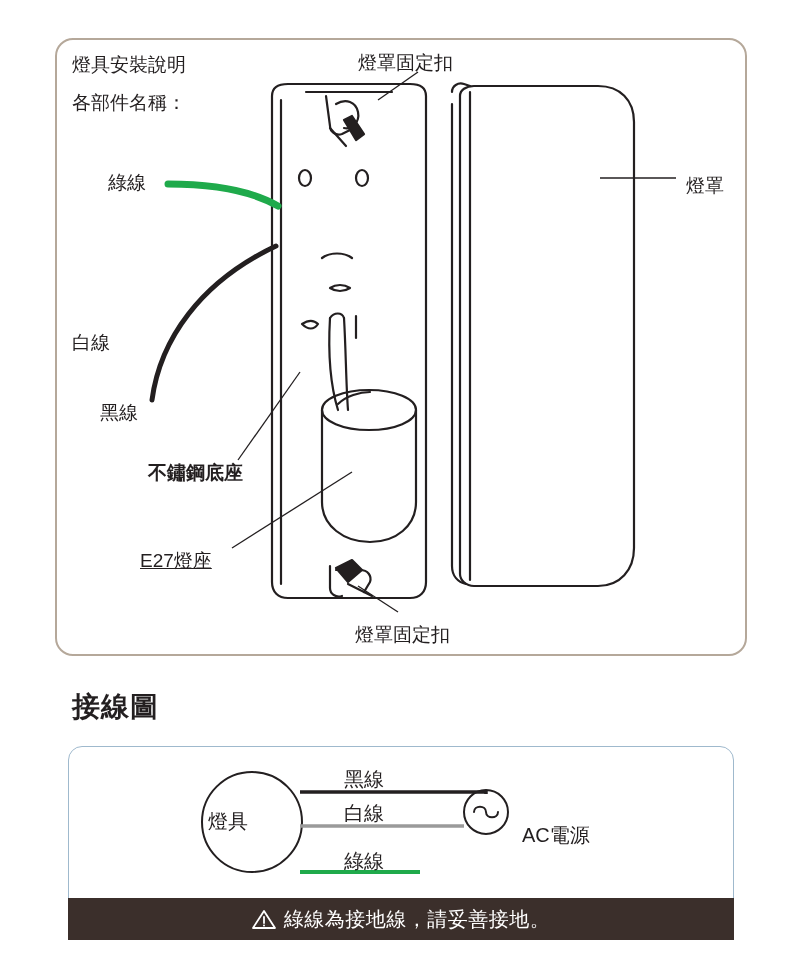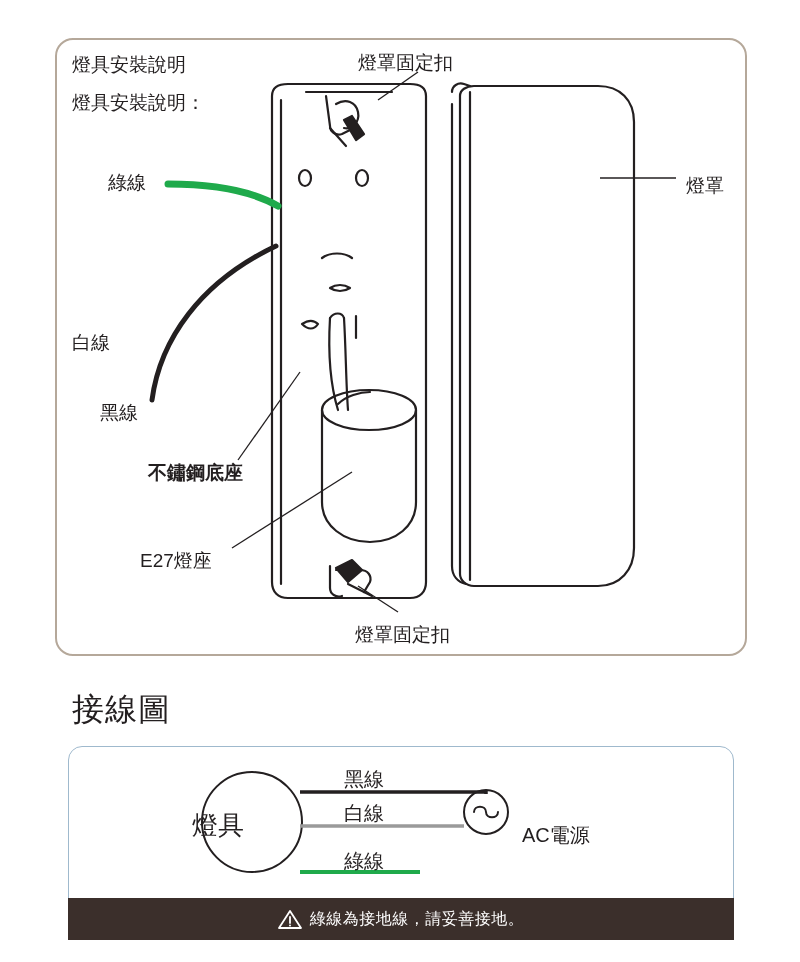--- a/index.html
+++ b/index.html
@@ -35,29 +35,29 @@
   }
 
   .lbl-title1 { left: 72px;  top: 52px; }
   .lbl-title2 { left: 72px;  top: 90px; }
   .lbl-clip-top { left: 358px; top: 50px; }
   .lbl-green { left: 108px; top: 170px; }
   .lbl-shade { left: 686px; top: 173px; }
   .lbl-white { left: 72px;  top: 330px; }
   .lbl-black { left: 100px; top: 400px; }
   .lbl-base  { left: 148px; top: 460px; font-weight: bold; }
-  .lbl-e27   { left: 140px; top: 548px; }
+  .lbl-e27   { left: 140px; top: 548px; text-decoration: underline; }
   .lbl-clip-bottom { left: 355px; top: 622px; }
 
   
   .section-heading {
     position: absolute;
     left: 72px; top: 688px;
-    font-size: 32px;
-    font-weight: normal;
+    font-size: 28px;
+    font-weight: bold;
     letter-spacing: 1px;
     color: #231f20;
   }
 
   
   .panel-wiring {
     position: absolute;
     left: 68px; top: 746px;
     width: 666px; height: 155px;
     border: 1px solid #9fb9cd;
@@ -69,34 +69,34 @@
   .wire-label {
     position: absolute;
     font-size: 20px;
     color: #231f20;
     white-space: nowrap;
   }
   .lbl-w-black { left: 344px; top: 766px; }
   .lbl-w-white { left: 344px; top: 800px; }
   .lbl-w-green { left: 344px; top: 848px; }
   .lbl-ac      { left: 522px; top: 822px; }
-  .lbl-lamp    { left: 192px; top: 808px; font-size: 26px; }
+  .lbl-lamp    { left: 208px; top: 808px; font-size: 20px; }
 
   
   .warning-bar {
     position: absolute;
     left: 68px; top: 898px;
     width: 666px; height: 42px;
     background: #3b2f2b;
     color: #ffffff;
     display: flex;
     align-items: center;
     justify-content: center;
     gap: 8px;
-    font-size: 16px;
+    font-size: 20px;
   }
   .warning-bar .warn-text { letter-spacing: 0.5px; }
 
   svg { display: block; }
   .svg-layer {
     position: absolute;
     left: 0; top: 0;
     width: 800px; height: 962px;
     pointer-events: none;
   }
@@ -157,21 +157,21 @@
     <g stroke="#231f20" stroke-width="1.3" fill="none">
       <path d="M418 72 L378 100"></path>
       <path d="M600 178 L676 178"></path>
       <path d="M238 460 L300 372"></path>
       <path d="M232 548 L352 472"></path>
       <path d="M398 612 L358 586"></path>
     </g>
   </svg>
 
   <div class="label lbl-title1">燈具安裝說明</div>
-  <div class="label lbl-title2">燈具安裝說明：</div>
+  <div class="label lbl-title2">各部件名稱：</div>
   <div class="label lbl-clip-top">燈罩固定扣</div>
   <div class="label lbl-green">綠線</div>
   <div class="label lbl-shade">燈罩</div>
   <div class="label lbl-white">白線</div>
   <div class="label lbl-black">黑線</div>
   <div class="label lbl-base">不鏽鋼底座</div>
   <div class="label lbl-e27">E27燈座</div>
   <div class="label lbl-clip-bottom">燈罩固定扣</div>
 
   <div class="section-heading">接線圖</div>

